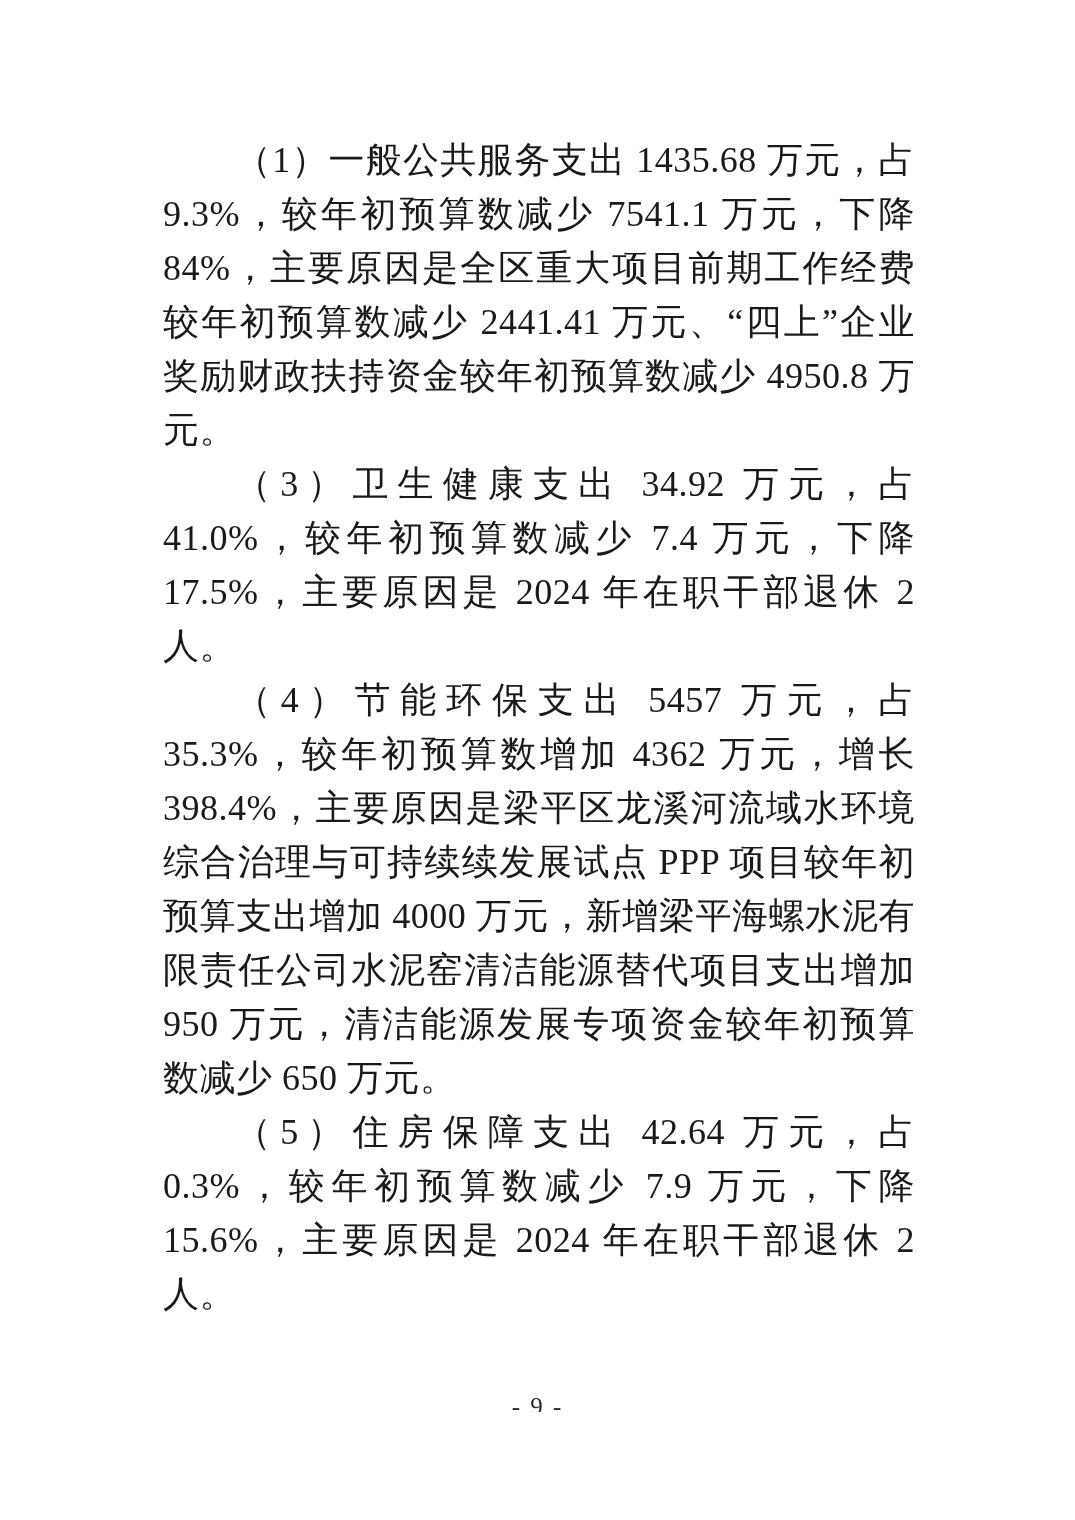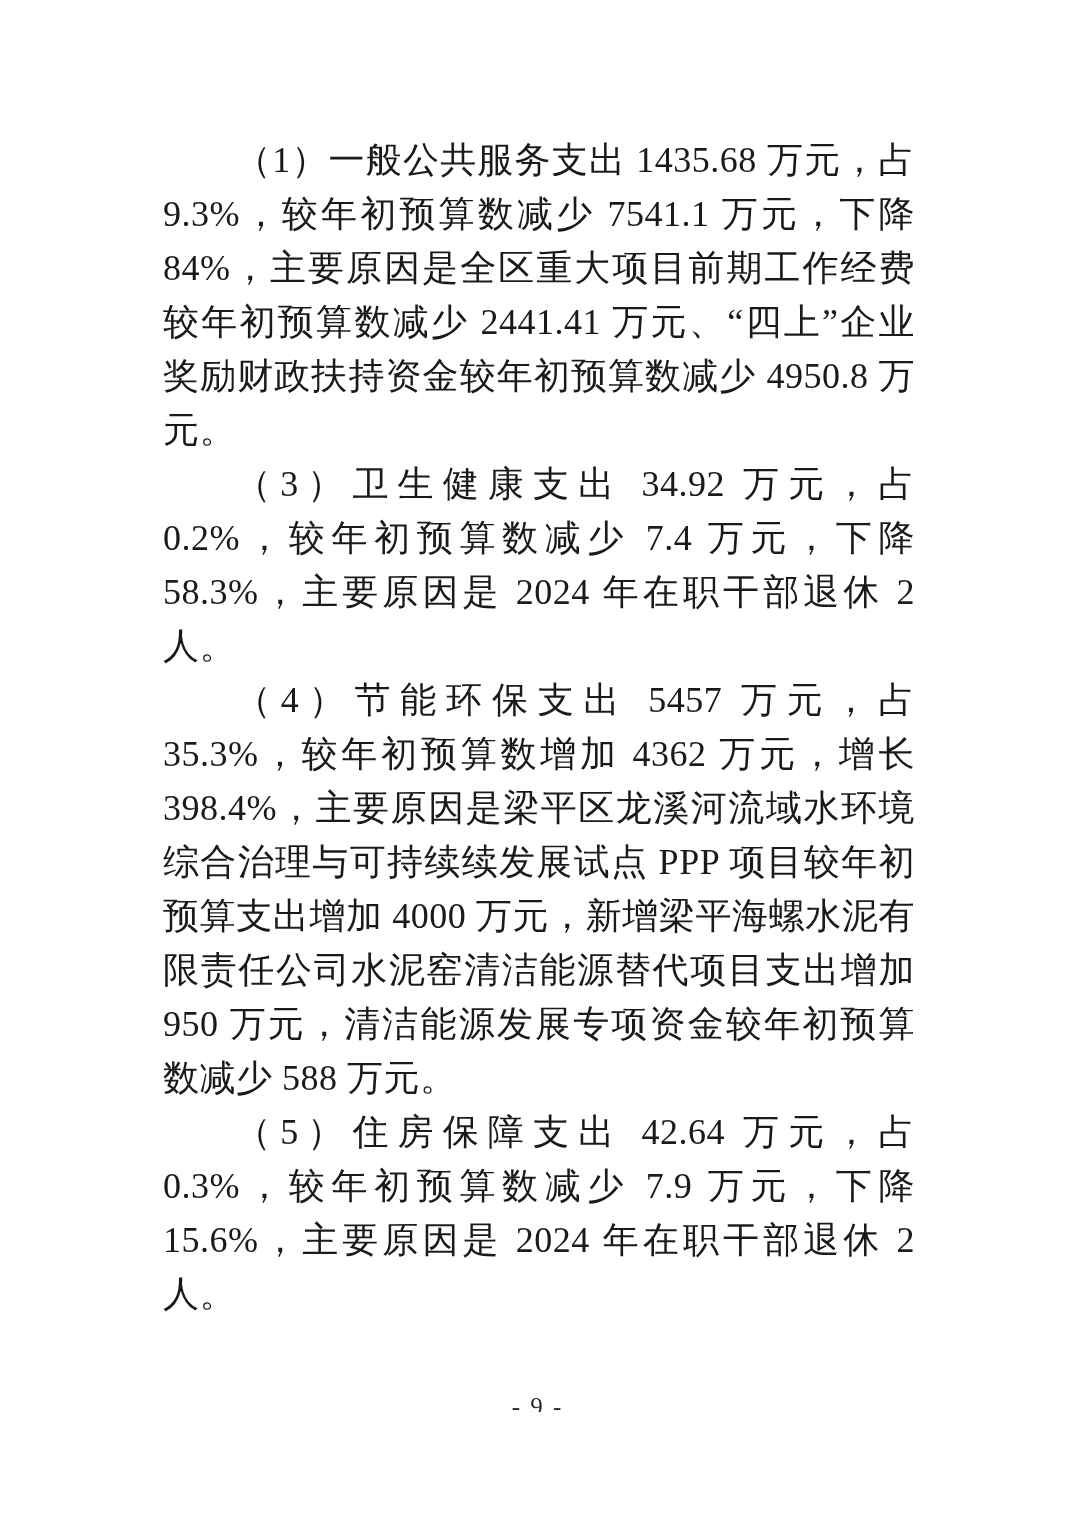--- a/index.html
+++ b/index.html
@@ -42,19 +42,19 @@
     color: #2a2a2a;
     letter-spacing: 2px;
   }
 </style>
 </head>
 <body>
 
 <div class="page">
   <div class="content">
     <p>（1）一般公共服务支出 1435.68 万元，占 9.3%，较年初预算数减少 7541.1 万元，下降 84%，主要原因是全区重大项目前期工作经费较年初预算数减少 2441.41 万元、“四上”企业奖励财政扶持资金较年初预算数减少 4950.8 万元。</p>
-    <p>（3）卫生健康支出 34.92 万元，占 0.2%，较年初预算数减少 7.4 万元，下降 58.3%，主要原因是 2024 年在职干部退休 2 人。</p>
-    <p>（4）节能环保支出 5457 万元，占 35.3%，较年初预算数增加 4362 万元，增长 398.4%，主要原因是梁平区龙溪河流域水环境综合治理与可持续续发展试点 PPP 项目较年初预算支出增加 4000 万元，新增梁平海螺水泥有限责任公司水泥窑清洁能源替代项目支出增加 950 万元，清洁能源发展专项资金较年初预算数减少 588 万元。</p>
+    <p>（3）卫生健康支出 34.92 万元，占 41.0%，较年初预算数减少 7.4 万元，下降 17.5%，主要原因是 2024 年在职干部退休 2 人。</p>
+    <p>（4）节能环保支出 5457 万元，占 35.3%，较年初预算数增加 4362 万元，增长 398.4%，主要原因是梁平区龙溪河流域水环境综合治理与可持续续发展试点 PPP 项目较年初预算支出增加 4000 万元，新增梁平海螺水泥有限责任公司水泥窑清洁能源替代项目支出增加 950 万元，清洁能源发展专项资金较年初预算数减少 650 万元。</p>
     <p>（5）住房保障支出 42.64 万元，占 0.3%，较年初预算数减少 7.9 万元，下降 15.6%，主要原因是 2024 年在职干部退休 2 人。</p>
 
   </div>
   <div class="page-number">- 9 -</div>
 </div>
 
 </body></html>

